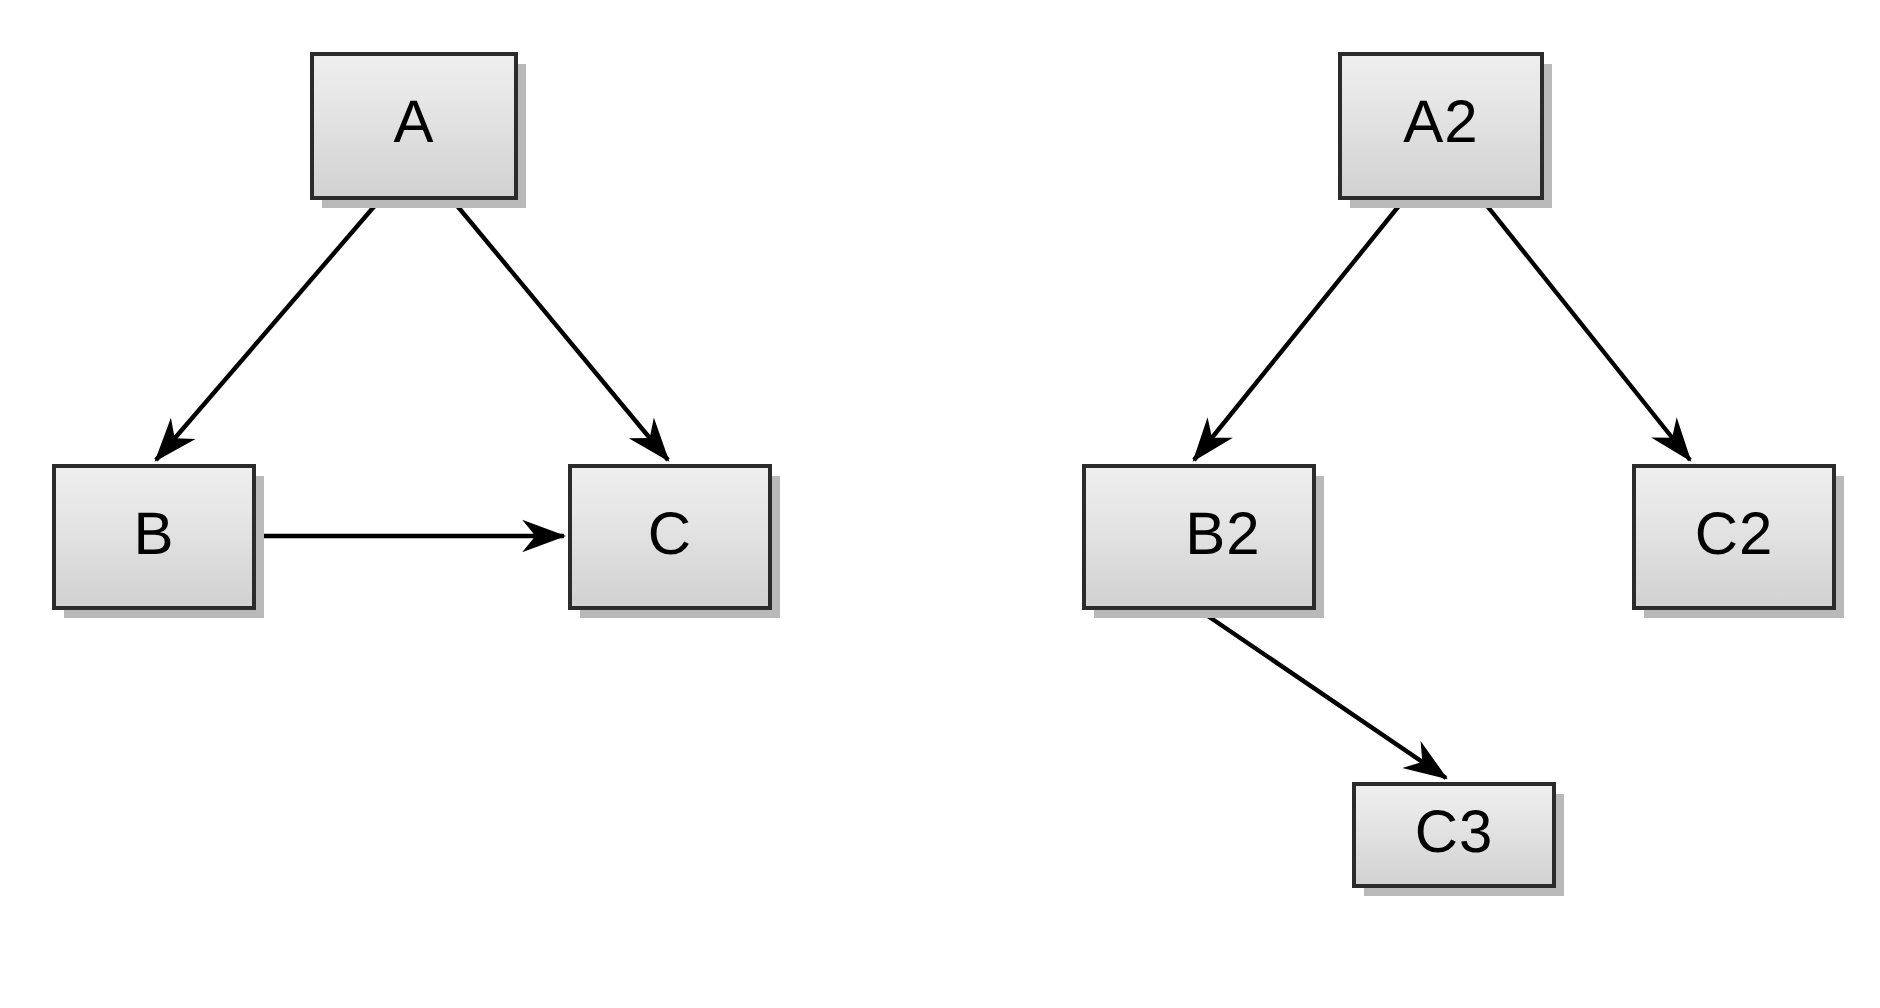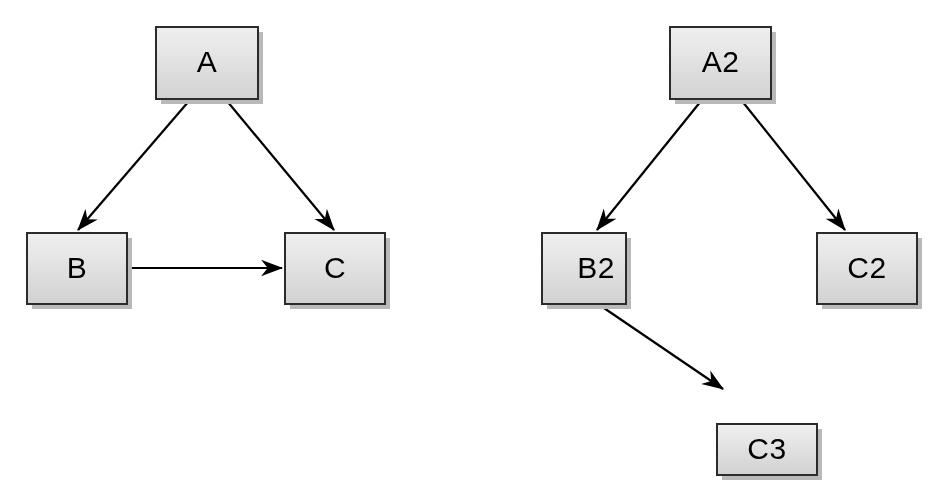--- a/index.html
+++ b/index.html
@@ -78,24 +78,24 @@
       </div>
       <div class="node" style="left: 26px; top: 232px; width: 102px; height: 73px;">
         <span class="node-label">B</span>
       </div>
       <div class="node" style="left: 284px; top: 232px; width: 102px; height: 73px;">
         <span class="node-label">C</span>
       </div>
       <div class="node" style="left: 669px; top: 26px; width: 103px; height: 74px; justify-content: center;">
         <span class="node-label">A2</span>
       </div>
-      <div class="node" style="left: 541px; top: 232px; width: 86px; height: 73px; padding-left: 24px;">
+      <div class="node" style="left: 541px; top: 232px; width: 117px; height: 73px; padding-left: 24px;">
         <span class="node-label">B2</span>
       </div>
       <div class="node" style="left: 816px; top: 232px; width: 102px; height: 73px;">
         <span class="node-label">C2</span>
       </div>
-      <div class="node" style="left: 716px; top: 391px; width: 102px; height: 53px; margin-top: 32px;">
+      <div class="node" style="left: 676px; top: 391px; width: 102px; height: 53px;">
         <span class="node-label">C3</span>
       </div>
     </div>
 
 </div>
 
 </body></html>

